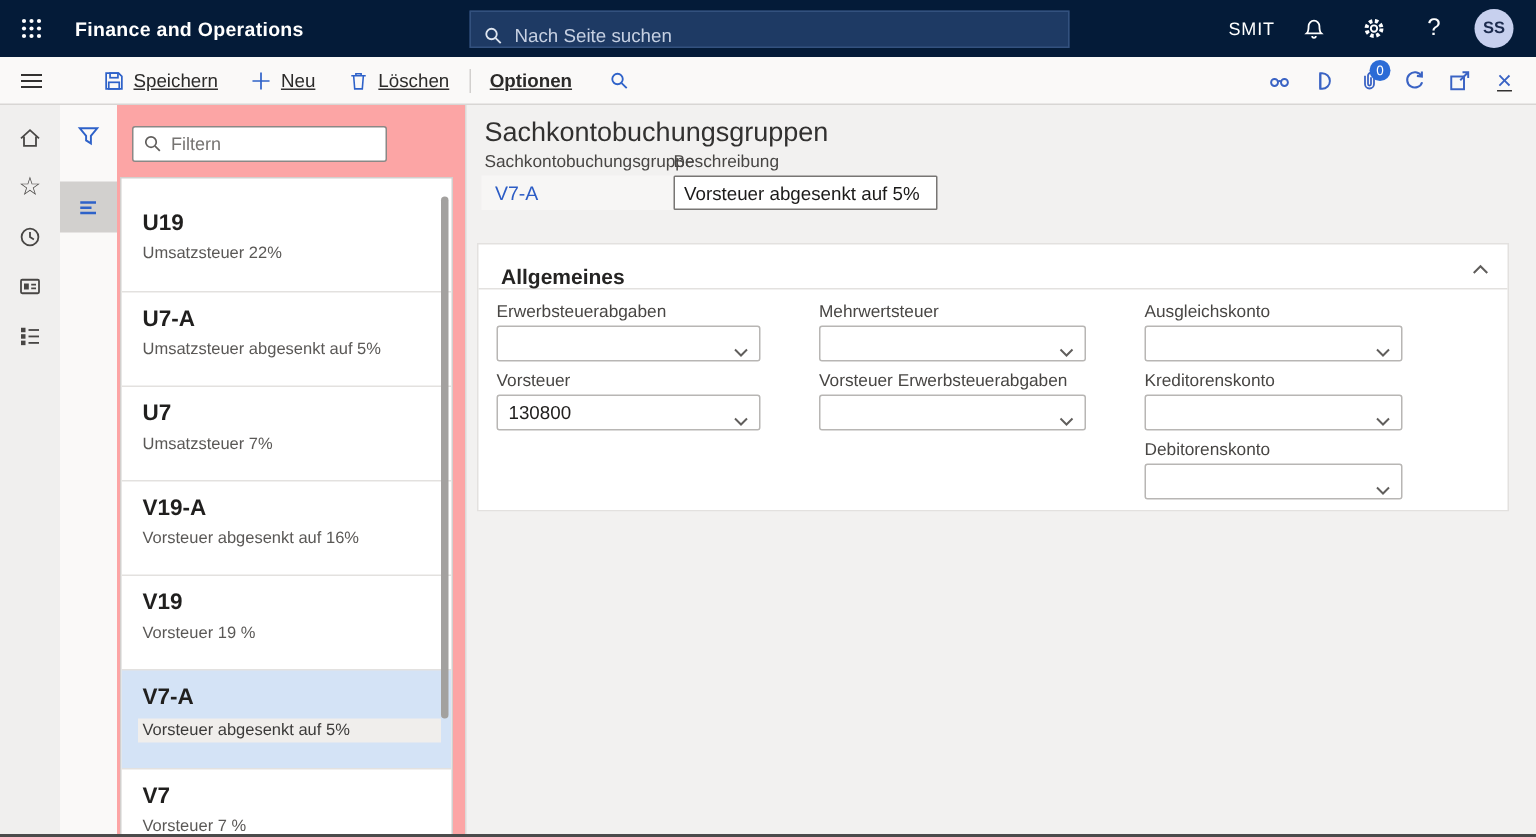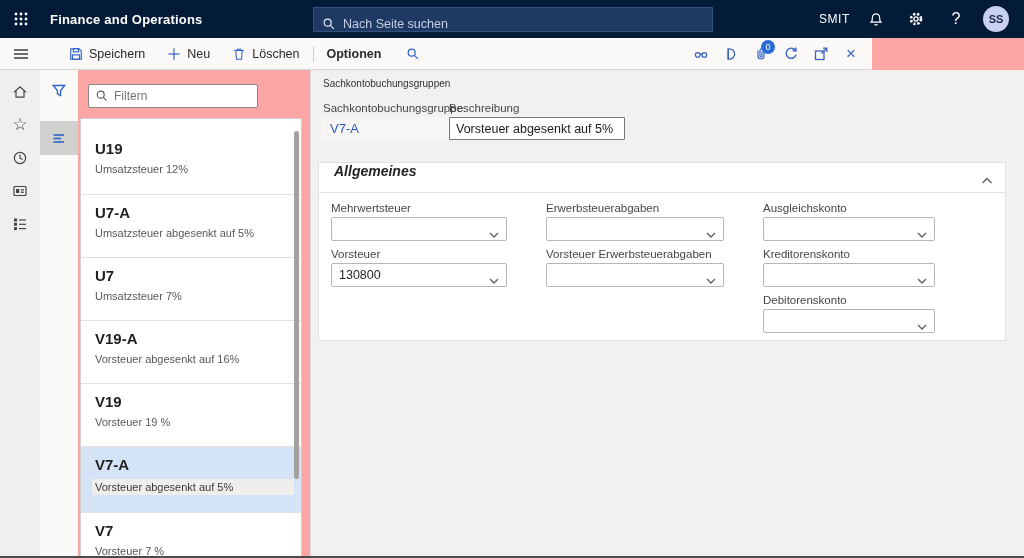--- a/index.html
+++ b/index.html
@@ -19,22 +19,22 @@
   .page-search input::placeholder { color:#c6d0e2; opacity:1; }
   .topbar-right { position:absolute; right:8px; top:0; height:38px; display:flex; align-items:center; gap:0; }
   .tb-item { height:38px; min-width:40px; display:flex; align-items:center; justify-content:center;
              color:#fff; cursor:pointer; padding:0 6px; }
   .company { font-size:12px; letter-spacing:.6px; }
   .avatar { width:26px; height:26px; border-radius:50%; background:#c7d0ee; color:#1c2b4e;
             display:flex; align-items:center; justify-content:center; font-size:11px; font-weight:bold; }
   .help-glyph { font-size:16px; font-weight:400; }
 
   
-  .actionpane { position:absolute; left:0; top:38px; width:872px; height:32px; background:#faf9f8;
-                border-bottom:1px solid #d8d6d4; display:flex; align-items:center; color:#323130; }
+  .actionpane { position:absolute; left:0; top:38px; width:1024px; height:32px; background:#faf9f8;
+                border-bottom:1px solid #d8d6d4; display:flex; align-items:center; color:#323130;text-decoration:underline; }
   .nav-toggle { width:42px; height:32px; display:flex; align-items:center; justify-content:center; cursor:pointer; color:#323130; }
   .ap-btn { display:flex; align-items:center; gap:6px; padding:0 11px; height:32px; font-size:12.5px;
             color:#2b2a29; cursor:pointer; white-space:nowrap; }
   .ap-btn .icon14 { color:#2e62c9; }
   .ap-sep { width:1px; height:16px; background:#d2d0ce; margin:0 2px; }
   .ap-options { font-weight:bold; }
   .ap-search { padding:0 14px; color:#2e62c9; cursor:pointer; }
   .ap-right { margin-left:auto; display:flex; align-items:center; gap:0; padding-right:6px; }
   .ap-ricon { position:relative; width:30px; height:32px; display:flex; align-items:center; justify-content:center;
               color:#3a63c4; cursor:pointer; }
@@ -65,30 +65,30 @@
   .list-item + .list-item { border-top:1px solid #e3e1df; }
   .li-title { font-size:15px; font-weight:bold; color:#201f1e; }
   .li-sub { font-size:11px; color:#5a5856; margin-top:6px; }
   .list-item.selected { background:#d4e3f6; height:66px; }
   .list-item.selected .li-sub { background:#f0eeec; display:block; width:202px; margin-left:-3px; padding:2px 3px; color:#3b3a39; }
   .list-scrollbar { position:absolute; left:213px; top:12px; width:5px; height:348px; background:#a3a19f; border-radius:3px; }
 
   
   .mainpane { position:absolute; left:310px; top:70px; width:714px; height:486px; background:#f2f1f0;
               border-left:1px solid #dcdad8; }
-  .page-title { position:absolute; left:12px; top:8px; font-size:10px; color:#323130; }
+  .page-title { position:absolute; left:12px; top:8px; font-size:18px; color:#323130; }
   .hdr-label { position:absolute; font-size:11.5px; color:#484644; }
   .group-field { position:absolute; left:10px; top:47px; width:128px; height:23px; background:#f7f6f5;
                  display:flex; align-items:center; padding:0 9px; font-size:13px; color:#2c5cc5; cursor:pointer; }
   .desc-input { position:absolute; left:138px; top:47px; width:176px; height:23px; background:#fff;
                 border:1px solid #787674; border-radius:1px; font-size:12.5px; color:#1b1a19; padding:0 6px;
                 font-family:"Liberation Sans", sans-serif; outline:none; }
 
   .card { position:absolute; left:7px; top:92px; width:688px; height:179px; background:#fff; border:1px solid #e3e1df; }
-  .card-header { position:relative; height:30px; border-bottom:1px solid #e3e1df; display:flex; align-items:flex-start;font-style:italic; }
+  .card-header { position:relative; height:30px; border-bottom:1px solid #e3e1df; display:flex; align-items:flex-end; }
   .card-title { font-size:14px; font-weight:bold; color:#252423; margin-left:15px; }
   .collapse-btn { position:absolute; right:12px; top:8px; color:#605e5c; cursor:pointer; }
   .fields-grid { display:grid; grid-template-columns:176px 178px 172px; column-gap:39px; padding:9px 0 0 12px; }
   .fld { margin-bottom:7px; }
   .fld-label { font-size:11.5px; color:#484644; margin-bottom:3px; }
   .combo { position:relative; height:24px; background:#fff; border:1px solid #b8b6b4; border-radius:2px;
            display:flex; align-items:center; padding:0 22px 0 7px; font-size:12.5px; color:#201f1e; cursor:pointer; }
   .combo .chev { position:absolute; right:7px; top:9px; color:#605e5c; }
   .col3 { grid-column:3; }
 
@@ -331,21 +331,21 @@
           <line x1="9.6" y1="9.6" x2="13.2" y2="13.2"></line>
       </svg>
     </span>
     <input type="text" placeholder="Filtern" style="">
   </div>
 
   <div class="listpanel">
     <div class="list-inner">
       <div class="list-item">
         <div class="li-title">U19</div>
-        <div class="li-sub">Umsatzsteuer 12%</div>
+        <div class="li-sub">Umsatzsteuer 22%</div>
       </div>
       <div class="list-item">
         <div class="li-title">U7-A</div>
         <div class="li-sub">Umsatzsteuer abgesenkt auf 5%</div>
       </div>
       <div class="list-item">
         <div class="li-title">U7</div>
         <div class="li-sub">Umsatzsteuer 7%</div>
       </div>
       <div class="list-item">
@@ -384,32 +384,32 @@
           <span>
             <svg width="12" height="8" viewBox="0 0 12 8" fill="none" stroke="currentColor" stroke-width="1.4">
               <polyline points="1.5,6 6,1.5 10.5,6"></polyline>
             </svg>
           </span>
         </div>
       </div>
 
       <div class="fields-grid">
         <div class="fld">
+          <div class="fld-label">Erwerbsteuerabgaben</div>
+          <div class="combo">
+            <span></span>
+            <span class="chev">
+              <svg width="10" height="6" viewBox="0 0 10 6" fill="none" stroke="currentColor" stroke-width="1.3">
+                <polyline points="1,1 5,5 9,1"></polyline>
+                </svg>
+            </span>
+          </div>
+        </div>
+        <div class="fld">
           <div class="fld-label">Mehrwertsteuer</div>
-          <div class="combo">
-            <span></span>
-            <span class="chev">
-              <svg width="10" height="6" viewBox="0 0 10 6" fill="none" stroke="currentColor" stroke-width="1.3">
-                <polyline points="1,1 5,5 9,1"></polyline>
-                </svg>
-            </span>
-          </div>
-        </div>
-        <div class="fld">
-          <div class="fld-label">Erwerbsteuerabgaben</div>
           <div class="combo">
             <span></span>
             <span class="chev">
               <svg width="10" height="6" viewBox="0 0 10 6" fill="none" stroke="currentColor" stroke-width="1.3">
                 <polyline points="1,1 5,5 9,1"></polyline>
                 </svg>
             </span>
           </div>
         </div>
         <div class="fld">

